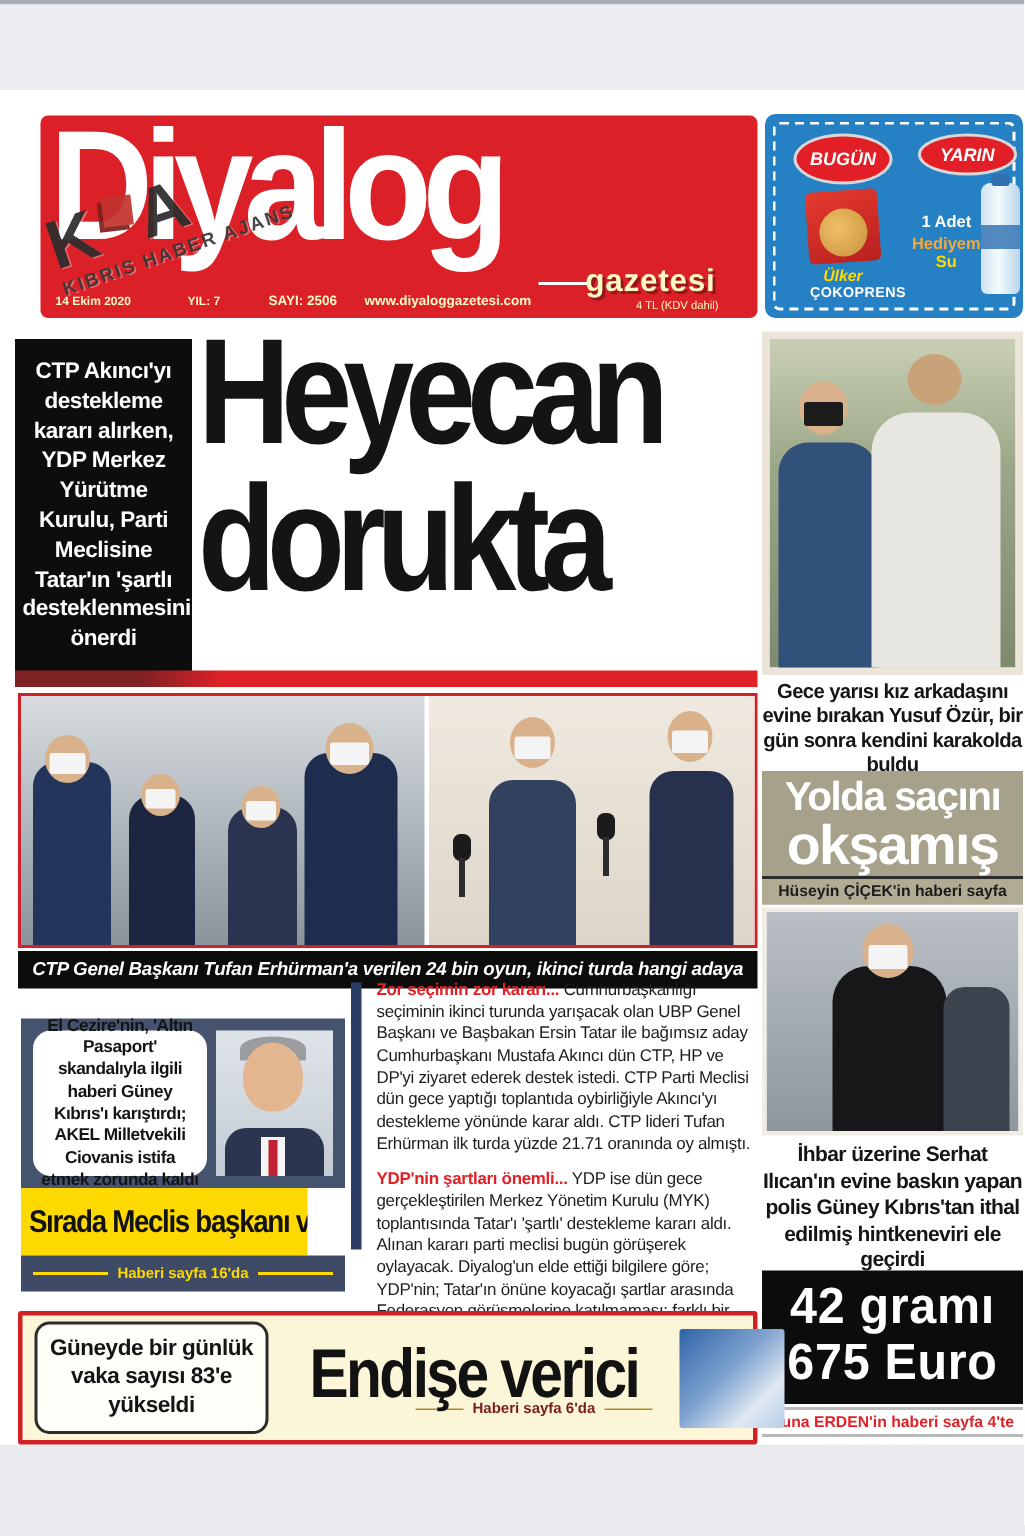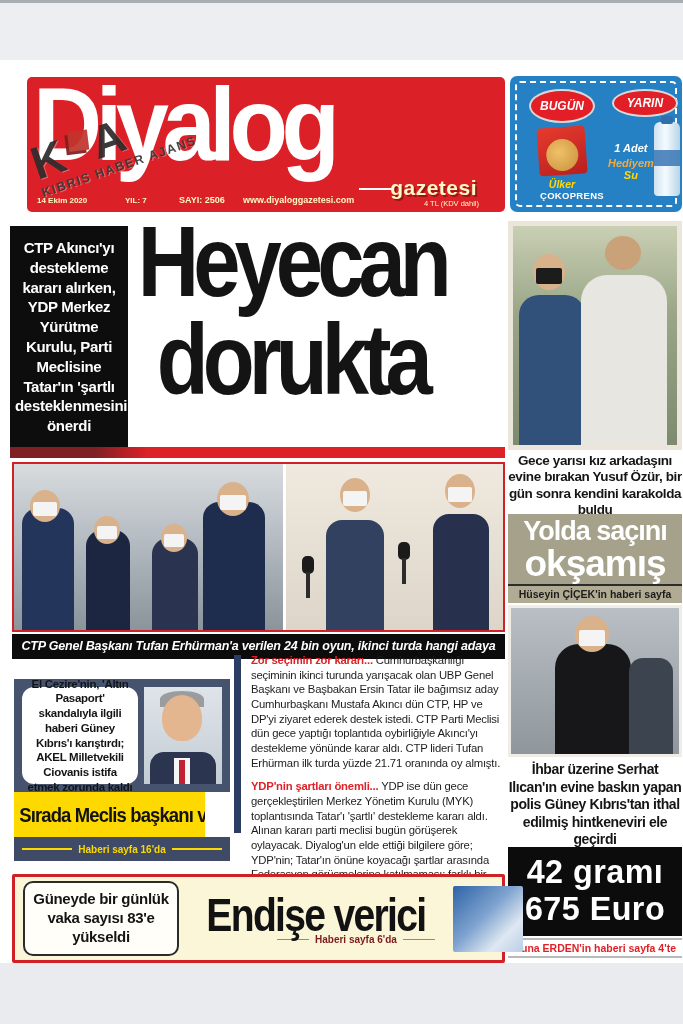--- a/index.html
+++ b/index.html
@@ -46,37 +46,37 @@
                 border-radius:50%; color:#fff; font-weight:900; font-style:italic;
                 font-size:12px; display:flex; align-items:center; justify-content:center;
                 margin-top:2px; }
   .choko-pack { width:48px; height:50px; margin-top:4px; background:linear-gradient(160deg,#e63b2e,#b81f1f);
                 border-radius:4px; position:relative; transform:rotate(-4deg); }
   .choko-cookie { position:absolute; left:8px; top:12px; width:32px; height:32px; border-radius:50%;
                   background:radial-gradient(circle at 40% 40%, #f0c168, #c78f3a); }
   .promo-brand { color:#ffd900; font-weight:900; font-style:italic; font-size:10.5px; margin-top:3px; }
   .promo-product { color:#fff; font-weight:900; font-size:9.5px; letter-spacing:.3px;margin-left:20px; }
   .promo-right-inner { display:flex; width:100%; height:100%; align-items:center; }
-  .promo-gift-text { flex:1; text-align:center;font-style:italic; }
+  .promo-gift-text { flex:1; text-align:center; }
   .promo-qty { color:#fff; font-weight:900; font-size:11px; margin-top:6px; }
   .promo-gift1 { color:#f4a93c; font-weight:900; font-size:11px; margin-top:3px; }
   .promo-gift2 { color:#ffd900; font-weight:900; font-size:11px; }
   .bottle { width:26px; height:74px; margin-right:2px; border-radius:6px 6px 4px 4px; position:relative;
             background:linear-gradient(90deg,#cfe2ee,#f4fbff 45%,#b9d4e6); }
   .bottle-cap { position:absolute; top:-6px; left:7px; width:12px; height:8px; background:#2f6fae; border-radius:2px; }
   .bottle-label { position:absolute; top:28px; left:0; width:100%; height:16px; background:#3a77b5; opacity:.85; }
 
   
   .lead-note { position:absolute; left:10px; top:226px; width:118px; height:222px;
                background:#0e0d0d; color:#fff; display:flex; align-items:center; }
   .lead-note span { width:100%; text-align:center; font-weight:800; font-size:15px;
                     line-height:1.32; padding:4px 5px; letter-spacing:-0.3px; }
 
   
-  .main-headline { position:absolute; left:132px; top:212px; width:376px; height:232px; color:#141414;text-align:center; }
+  .main-headline { position:absolute; left:132px; top:212px; width:376px; height:232px; color:#141414; }
   .hl-line { display:block; font-weight:900; font-size:100px; letter-spacing:-7px;
              line-height:0.98; transform:scaleX(0.85); transform-origin:left center; white-space:nowrap; }
   .red-bar { position:absolute; left:10px; top:447px; width:495px; height:11px;
              background:linear-gradient(90deg,#7e2024 0%,#7e2024 17%,#de2127 28%,#de2127 100%); }
 
   
   .photo-strip { position:absolute; left:12px; top:462px; width:493px; height:170px;
                  border:2px solid #cf2127; background:#fff; display:flex; gap:3px; }
   .photo { position:relative; overflow:hidden; }
   .photo-1 { flex:0 0 55%; background:linear-gradient(180deg,#d8dcdf 0%,#a9b1b8 60%,#8c949b 100%); }

